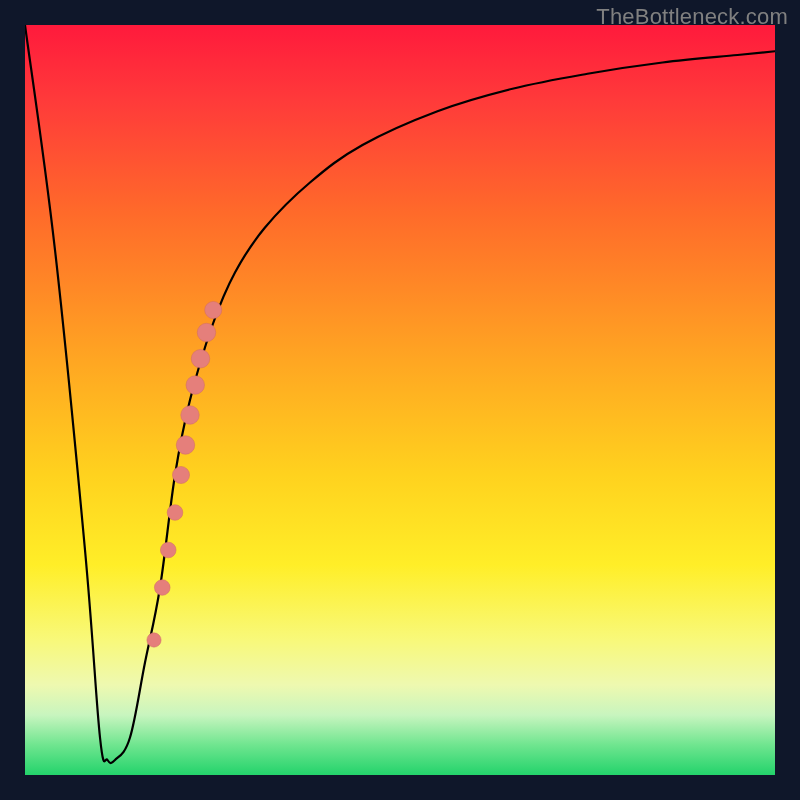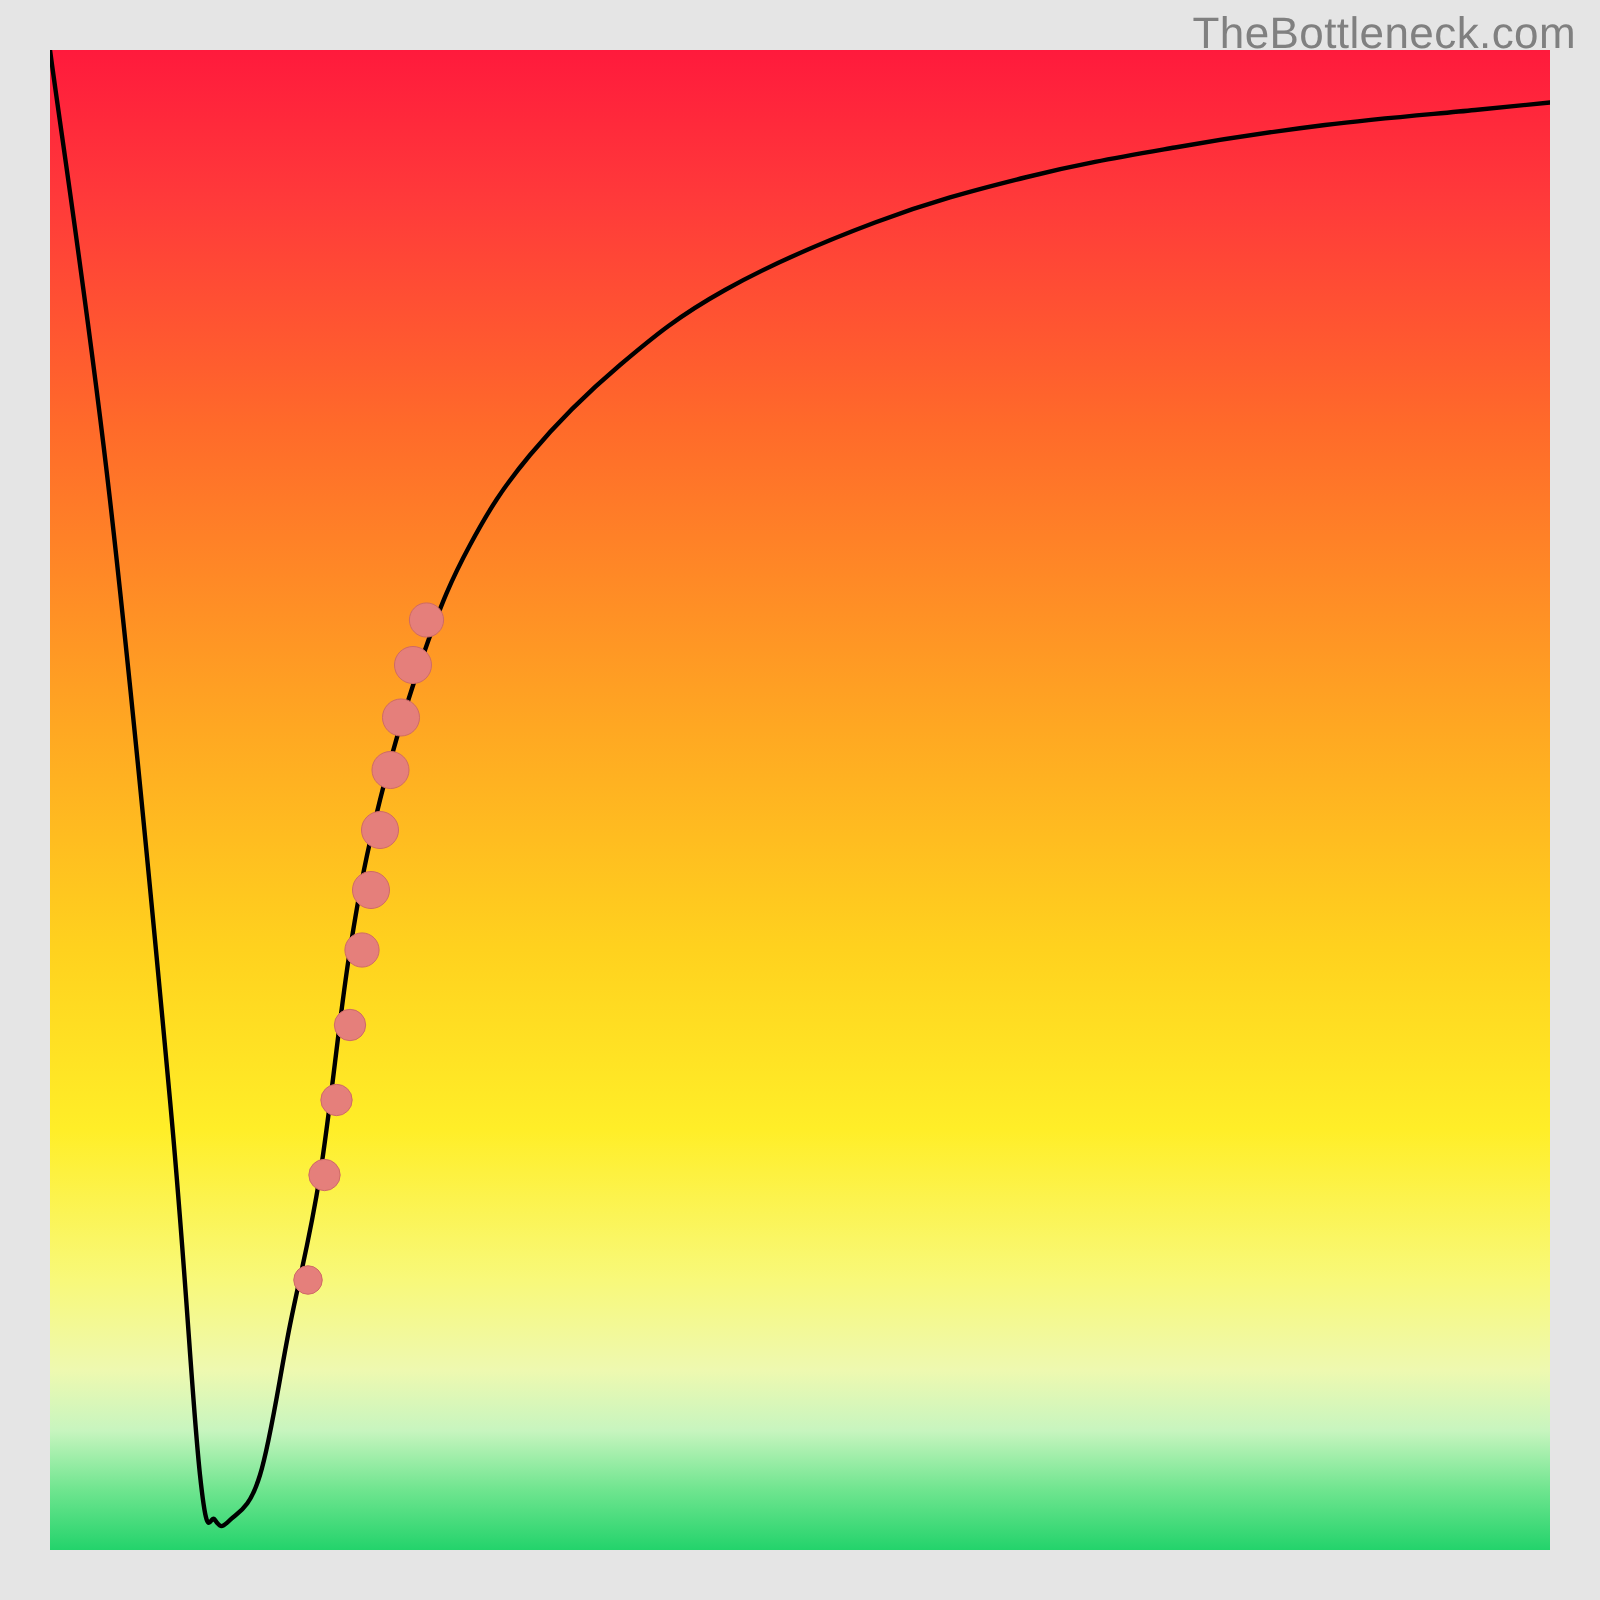--- a/index.html
+++ b/index.html
@@ -8,21 +8,21 @@
     width: 800px;
     height: 800px;
     overflow: hidden;
     background: #000;
     font-family: Arial, Helvetica, sans-serif;
   }
   .frame {
     position: absolute;
     left: 0; top: 0;
     width: 800px; height: 800px;
-    background: #e5e5e5;
+    background: #0f172a;
   }
   .plot {
     position: absolute;
     
     left: 25px;
     top: 25px;
     width: 750px;
     height: 750px;
     overflow: hidden;
   }

